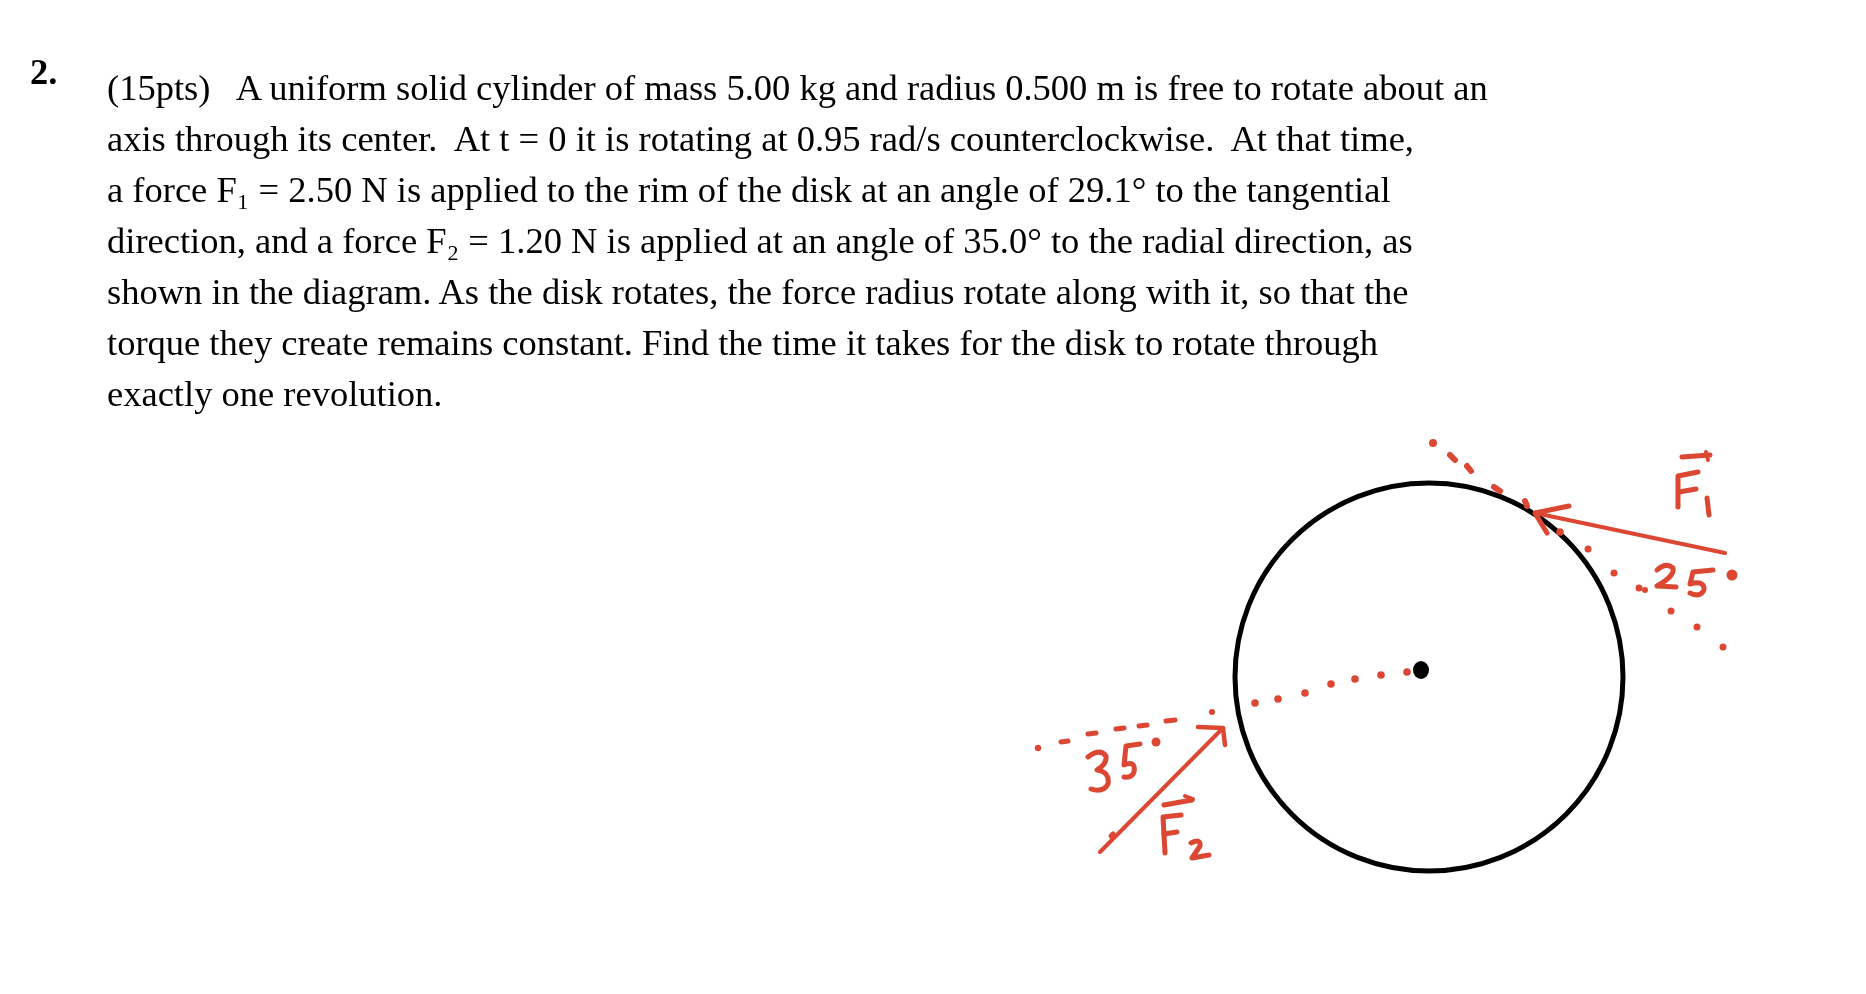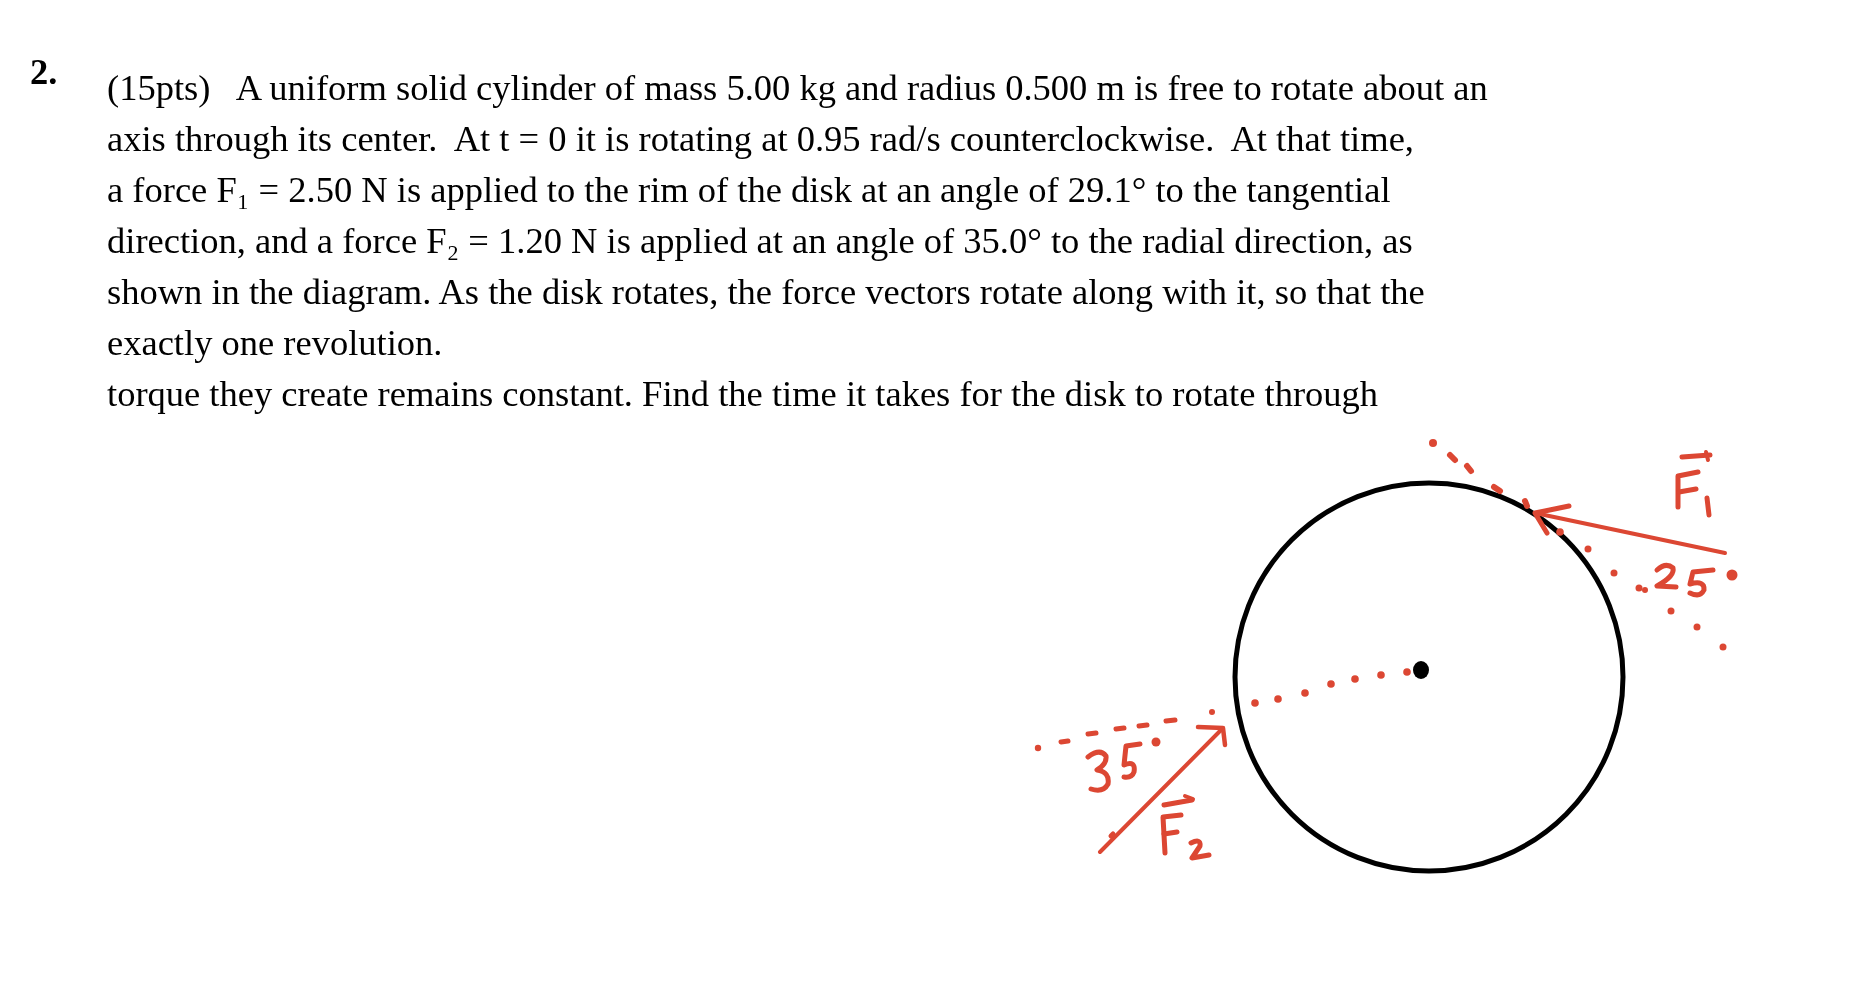--- a/index.html
+++ b/index.html
@@ -42,23 +42,23 @@
 </head>
 <body>
 
 <div class="problem">
   <span class="num">2.</span>
   <div class="lines">
     <span class="line">(15pts)   A uniform solid cylinder of mass 5.00 kg and radius 0.500 m is free to rotate about an</span>
     <span class="line">axis through its center.  At t = 0 it is rotating at 0.95 rad/s counterclockwise.  At that time,</span>
     <span class="line">a force F₁ = 2.50 N is applied to the rim of the disk at an angle of 29.1° to the tangential</span>
     <span class="line">direction, and a force F₂ = 1.20 N is applied at an angle of 35.0° to the radial direction, as</span>
-    <span class="line">shown in the diagram. As the disk rotates, the force vectors rotate along with it, so that the</span>
+    <span class="line">shown in the diagram. As the disk rotates, the force radius rotate along with it, so that the</span>
+    <span class="line">torque they create remains constant. Find the time it takes for the disk to rotate through</span>
     <span class="line">exactly one revolution.</span>
-    <span class="line">torque they create remains constant. Find the time it takes for the disk to rotate through</span>
   </div>
 </div>
 
 <svg class="diagram" viewBox="0 0 1866 994" xmlns="http://www.w3.org/2000/svg">
 
   <circle cx="1429" cy="677" r="194" stroke="#000" stroke-width="5" fill="none"></circle>
   <ellipse cx="1421" cy="670" rx="8" ry="9" fill="#000"></ellipse>
 
   <g>
     <circle class="reddot" cx="1038" cy="748" r="3.2"></circle>

